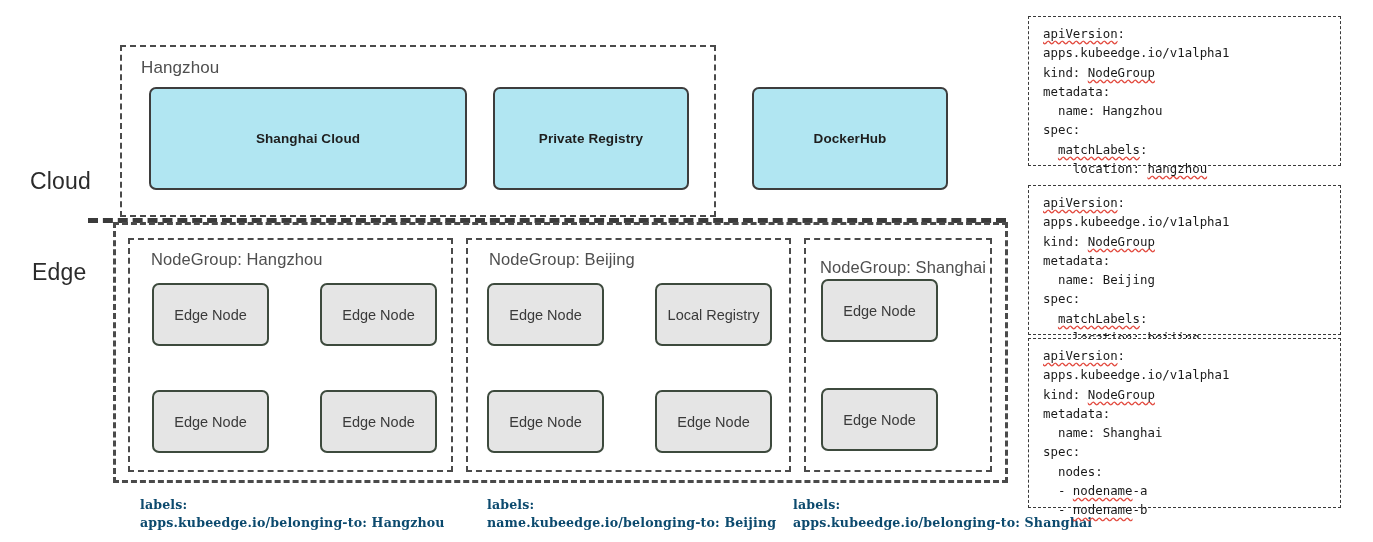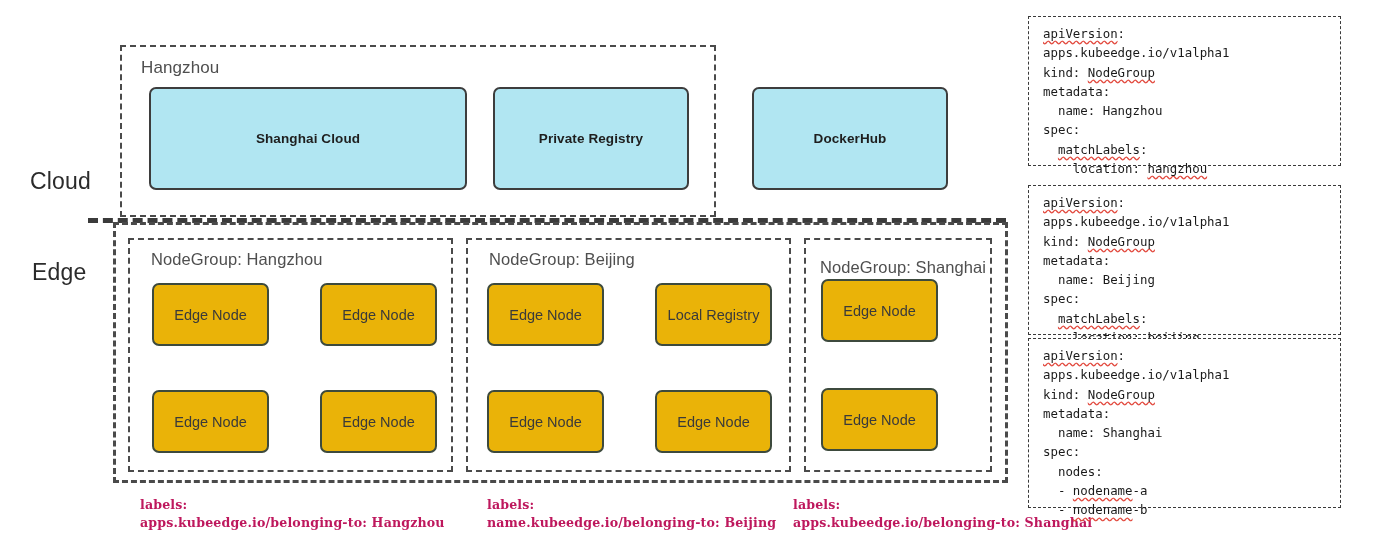--- a/index.html
+++ b/index.html
@@ -107,21 +107,21 @@
   }
   .card-cloud {
     background: #b1e6f2;
     border: 2.2px solid #3d3d3d;
     font-weight: bold;
     font-size: 13.5px;
     color: #1e1e1e;
     letter-spacing: 0.1px;
   }
   .card-edge {
-    background: #eab308;
+    background: #e5e5e5;
     border: 2.2px solid #3d4a3d;
     font-size: 14.5px;
     color: #3a3a3a;
   }
 
   #card-kubedge-cloud   { left: 149px; top: 87px; width: 318px; height: 103px; }
   #card-private-registry{ left: 493px; top: 87px; width: 196px; height: 103px; }
   #card-dockerhub       { left: 752px; top: 87px; width: 196px; height: 103px; }
 
   #card-hz-n1 { left: 152px; top: 283px; width: 117px; height: 63px; }
@@ -136,21 +136,21 @@
 
   #card-sh-n1 { left: 821px; top: 279px; width: 117px; height: 63px; }
   #card-sh-n2 { left: 821px; top: 388px; width: 117px; height: 63px; }
 
   
   .labels-note {
     position: absolute;
     font-family: "DejaVu Serif", "Liberation Serif", serif;
     font-weight: bold;
     font-size: 12.6px;
-    color: #be185d;
+    color: #0c4a6e;
     line-height: 18px;
     white-space: nowrap;
     letter-spacing: 0.15px;
   }
   #labels-hangzhou { left: 140px; top: 496px; }
   #labels-beijing  { left: 487px; top: 496px; }
   #labels-shanghai { left: 793px; top: 496px; }
   .labels-note .l1 { display: block; }
   .labels-note .l2 { display: block; }
 

